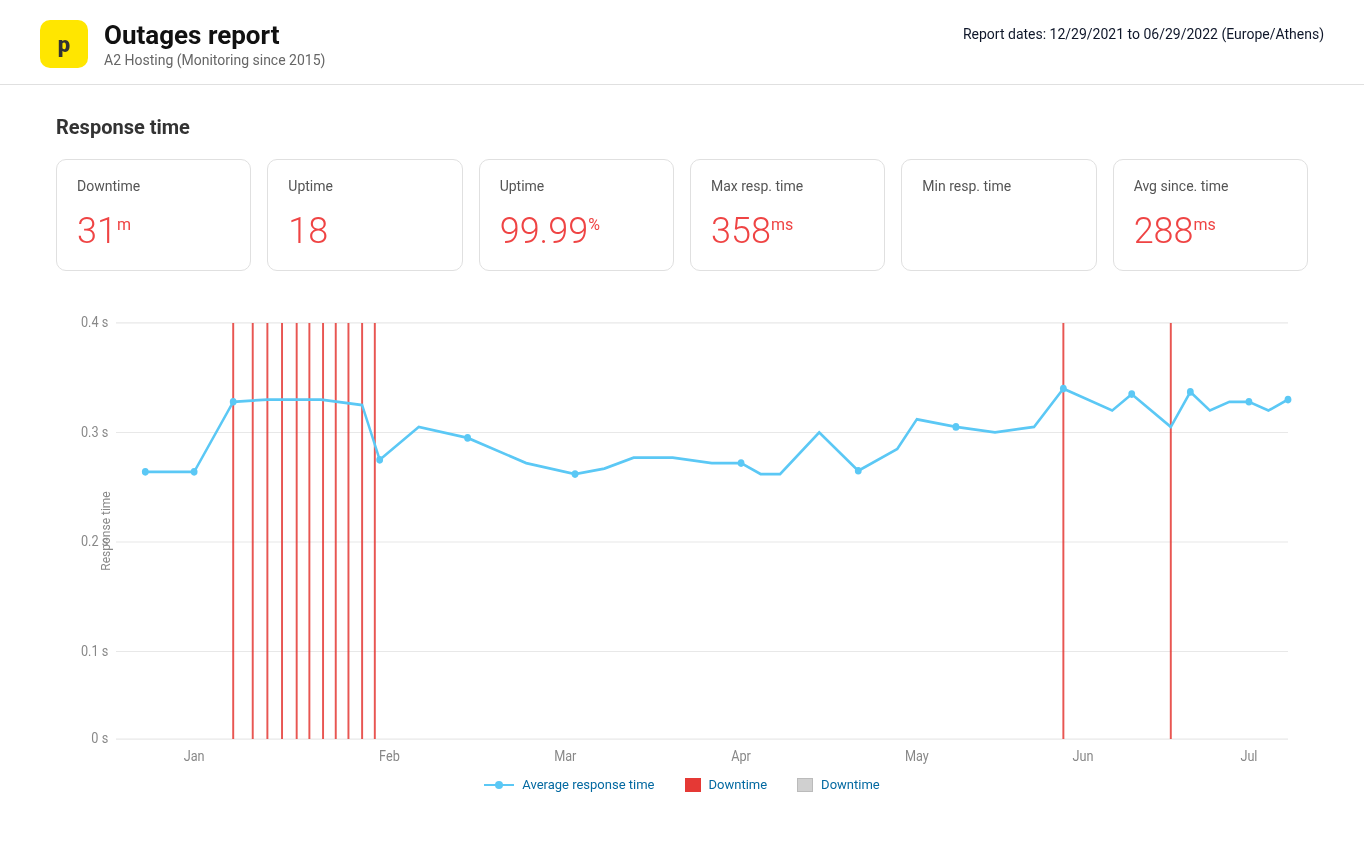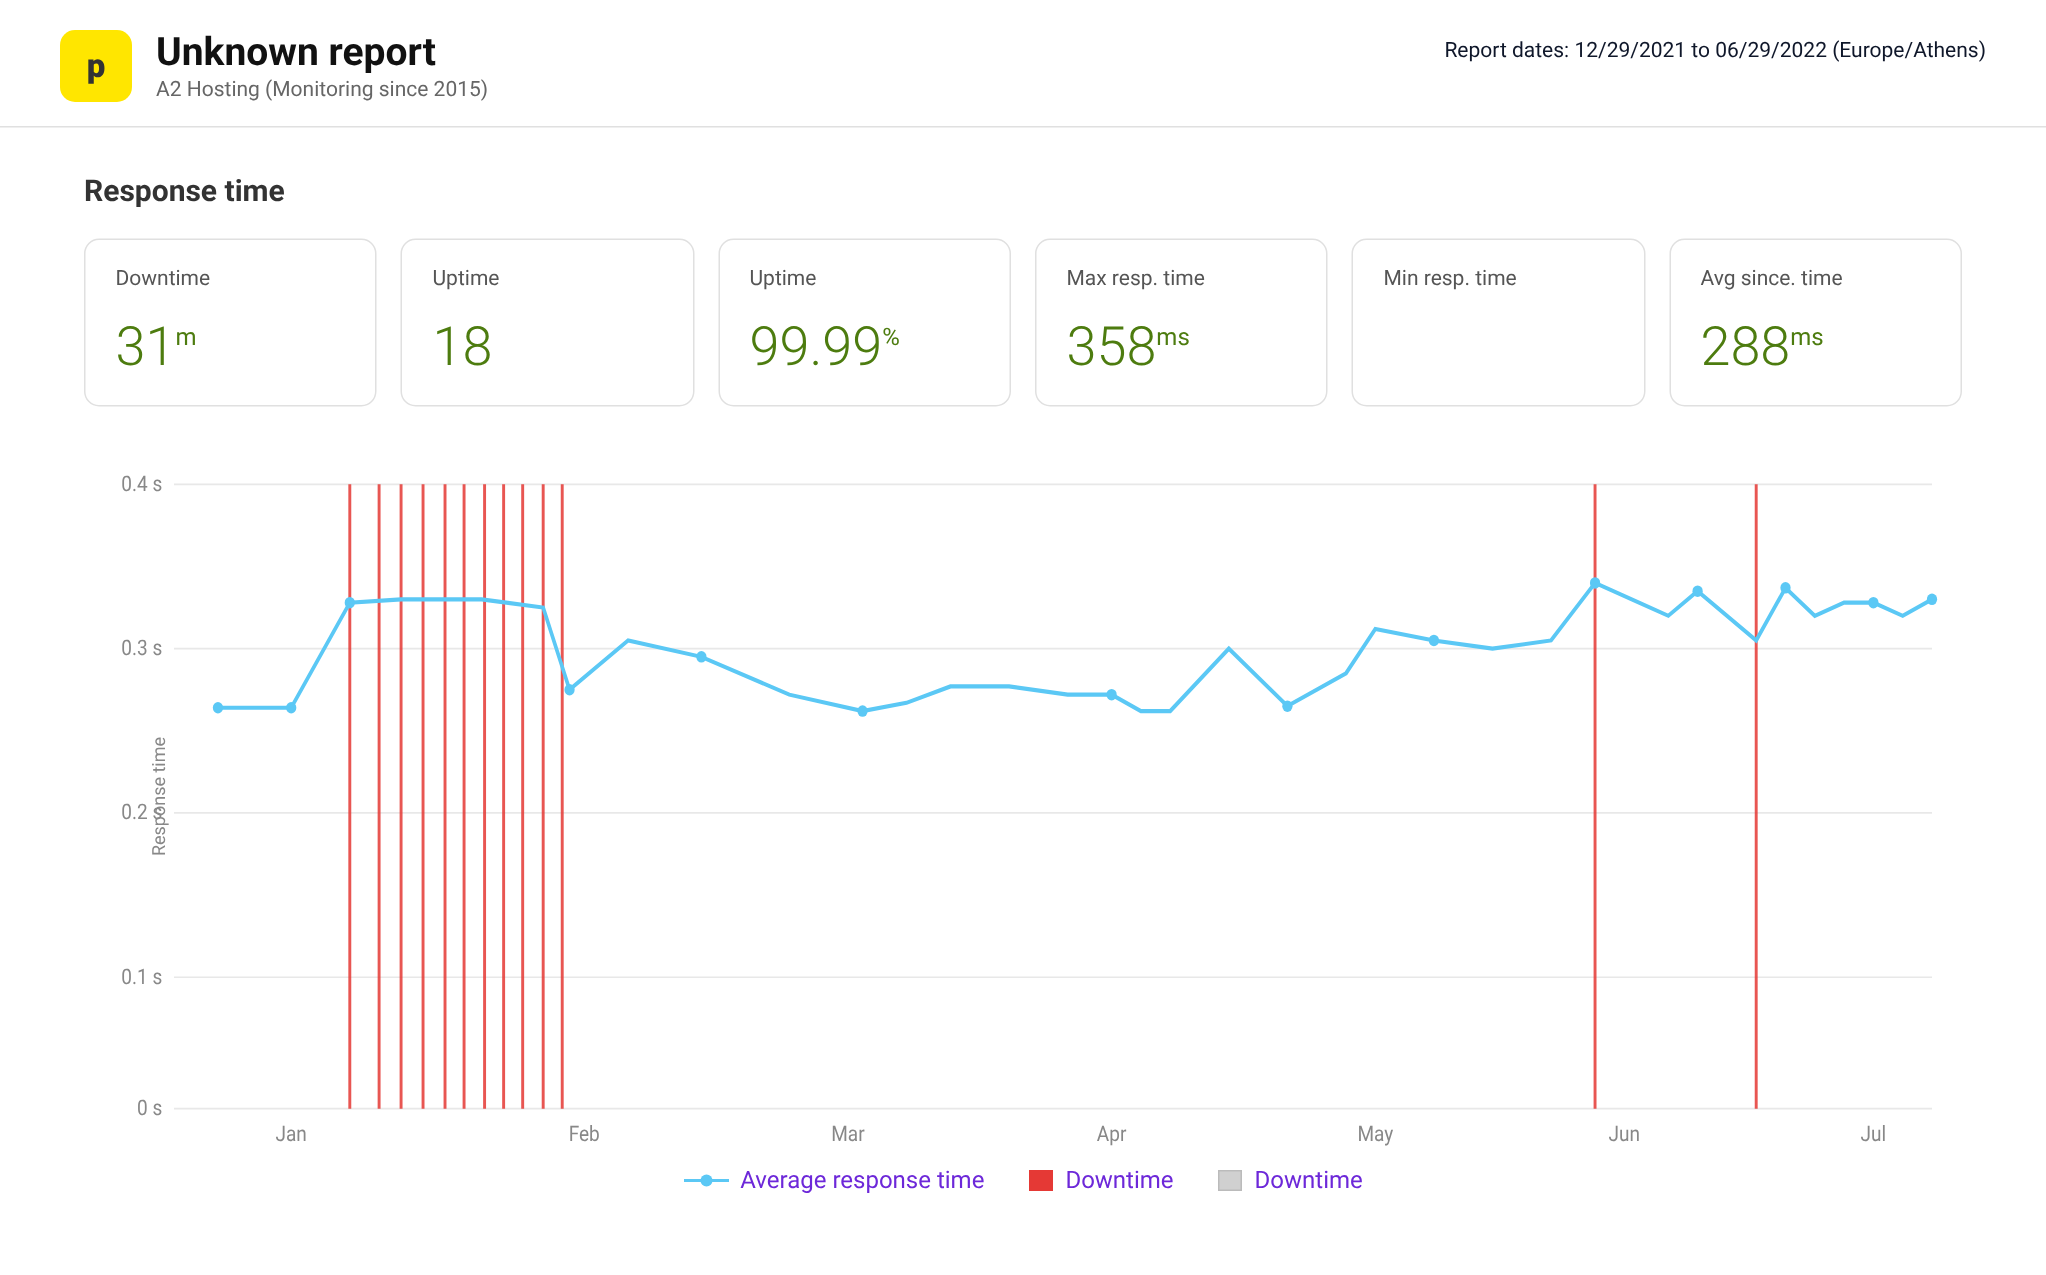--- a/index.html
+++ b/index.html
@@ -11,44 +11,44 @@
     .header-title { font-size: 26px; font-weight: 700; color: #111; }
     .header-subtitle { font-size: 14px; color: #666; margin-top: 2px; }
     .report-dates { font-size: 14px; color: #0f172a; padding-top: 6px; }
 
     .main { padding: 30px 56px; }
     .section-title { font-size: 20px; font-weight: 700; margin-bottom: 20px; }
 
     .stats-row { display: flex; gap: 16px; margin-bottom: 30px; }
     .stat-card { flex: 1; border: 1px solid #e0e0e0; border-radius: 10px; padding: 18px 20px; }
     .stat-label { font-size: 14px; color: #555; margin-bottom: 8px; }
-    .stat-value { font-size: 36px; font-weight: 300; color: #4d7c0f; margin-top: 16px; }
+    .stat-value { font-size: 36px; font-weight: 300; color: #ef4444; margin-top: 16px; }
     .stat-value sup { font-size: 16px; font-weight: 400; }
 
     .chart-container { position: relative; width: 100%; }
     .chart-area { position: relative; height: 460px; margin-left: 60px; margin-right: 20px; }
     .y-axis-label { position: absolute; left: -50px; top: 50%; transform: translateY(-50%) rotate(-90deg); font-size: 12px; color: #888; white-space: nowrap; }
 
     .chart-svg { width: 100%; height: 100%; overflow: visible; }
 
-    .legend { display: flex; align-items: center; justify-content: center; gap: 30px; margin-top: 16px; font-size: 16px; color: #6d28d9; }
+    .legend { display: flex; align-items: center; justify-content: center; gap: 30px; margin-top: 16px; font-size: 13px; color: #0369a1; }
     .legend-item { display: flex; align-items: center; gap: 8px; }
     .legend-line-blue { width: 30px; height: 2px; background: #5bc8f5; position: relative; }
     .legend-line-blue::before { content: ''; position: absolute; left: 50%; top: 50%; transform: translate(-50%, -50%); width: 8px; height: 8px; border-radius: 50%; background: #5bc8f5; }
     .legend-rect-red { width: 16px; height: 14px; background: #e53935; }
     .legend-rect-gray { width: 16px; height: 14px; background: #d0d0d0; border: 1px solid #bbb; }
   </style>
 </head>
 <body>
 
 <div class="header">
   <div class="header-left">
     <div class="logo">p</div>
     <div>
-      <div class="header-title">Unknown report</div>
+      <div class="header-title">Outages report</div>
       <div class="header-subtitle">A2 Hosting (Monitoring since 2015)</div>
     </div>
   </div>
   <div class="report-dates">Report dates: 12/29/2021 to 06/29/2022 (Europe/Athens)</div>
 </div>
 
 <div class="main">
   <div class="section-title">Response time</div>
 
   <div class="stats-row" id="stats-row">

